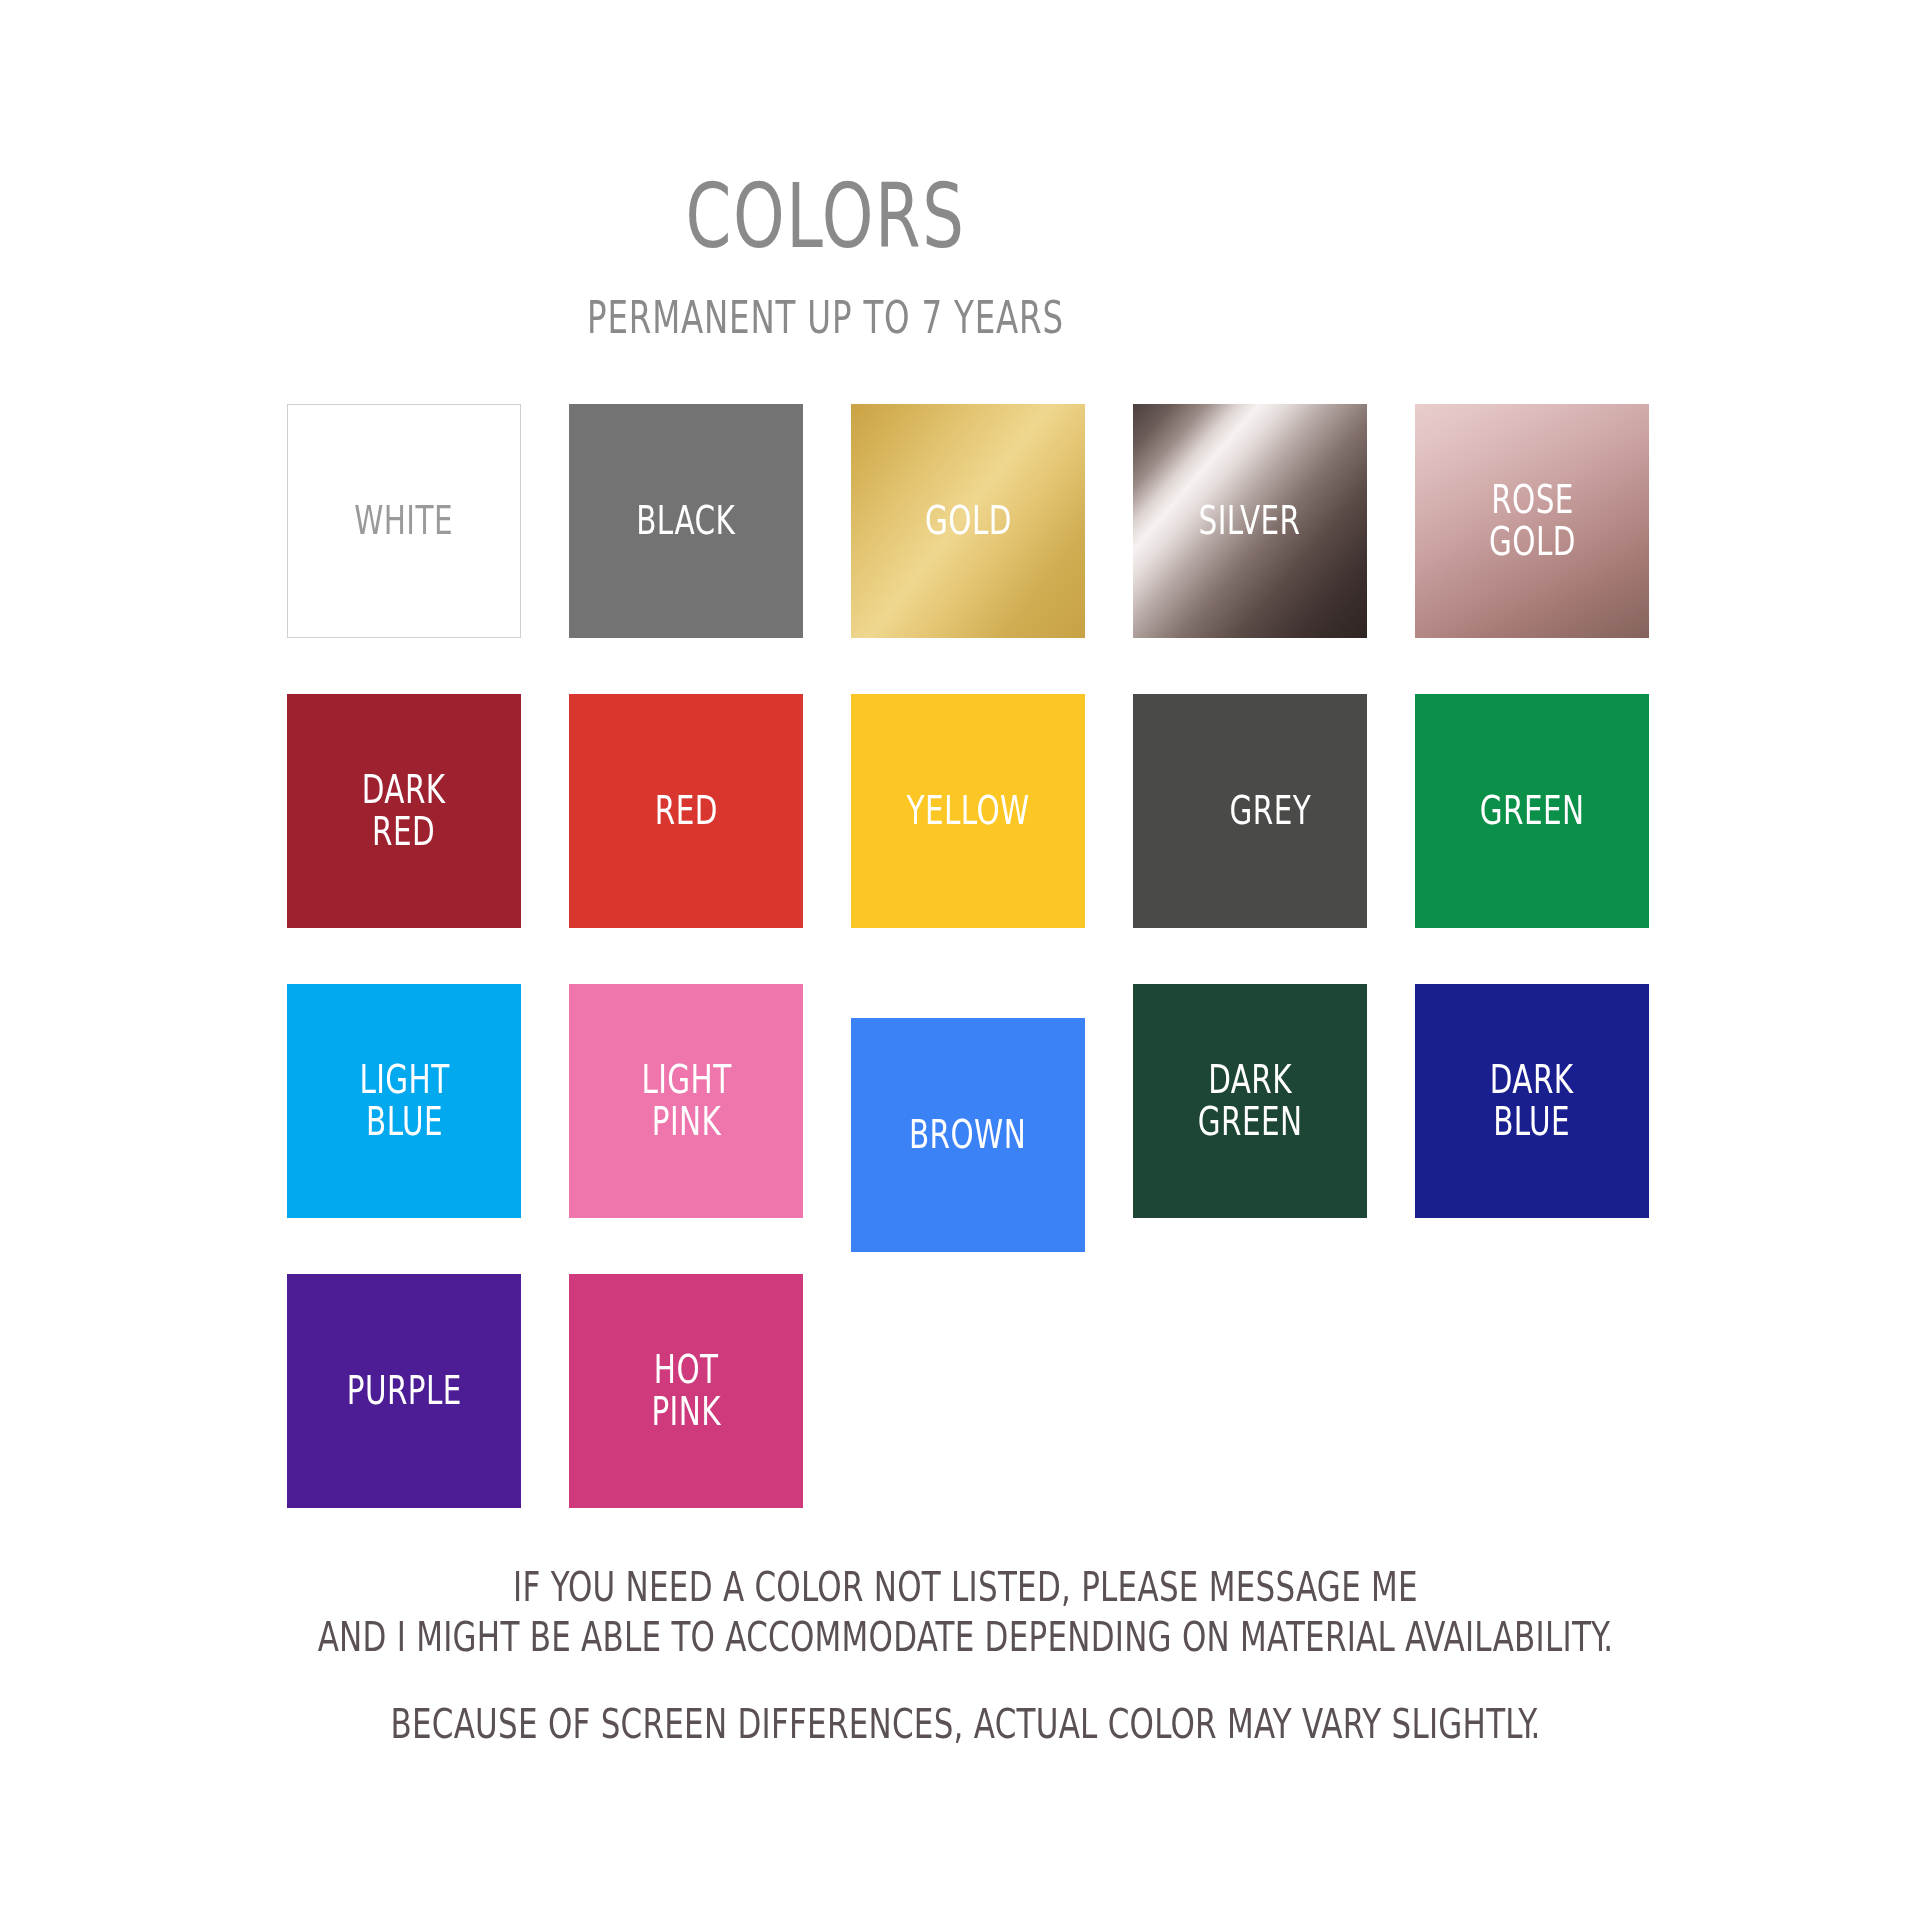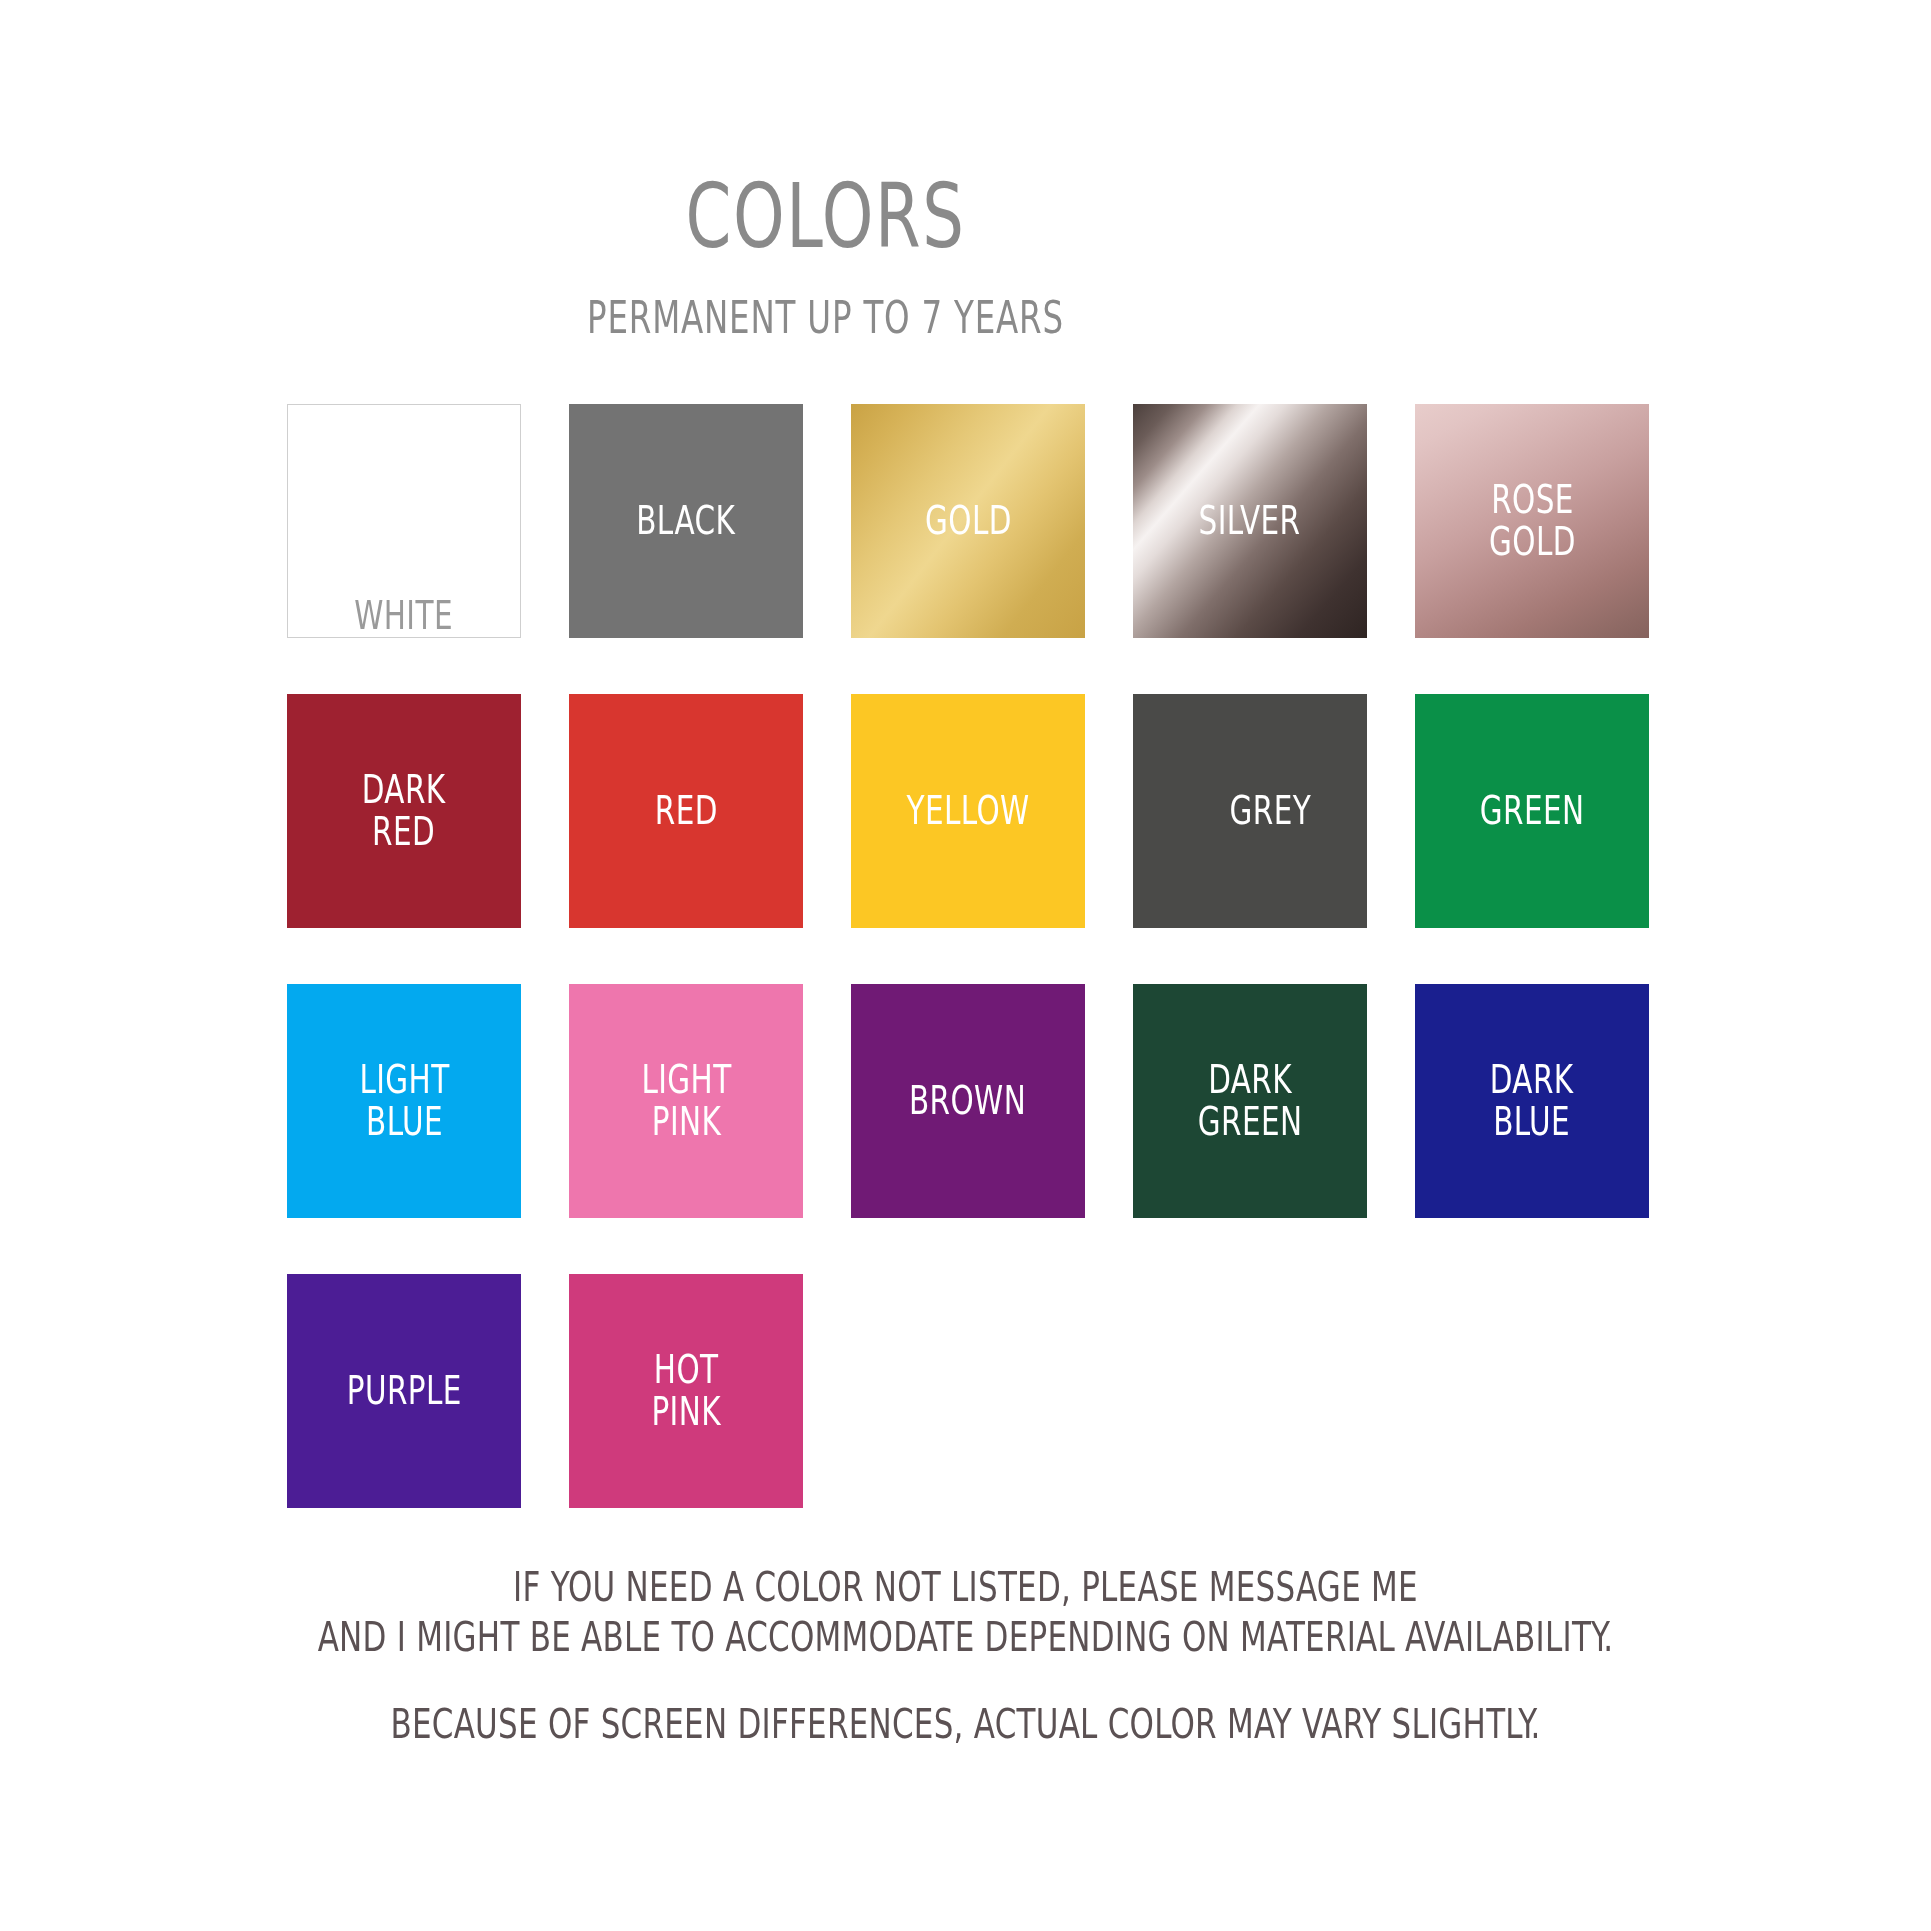--- a/index.html
+++ b/index.html
@@ -83,21 +83,20 @@
     color: #ffffff;
     transform: scaleX(0.84);
     white-space: pre-line;
     padding: 0 5.8px;
   }
   .swatch.small-label .label { font-size: 35px; }
 
   .swatch.outlined {
     background: #ffffff;
     border: 1.9px solid #cfcfcf;
-    align-items: flex-end;
   }
   .swatch.outlined-dark {
     background: #ffffff;
     border: 1.9px solid #2b2b2b;
   }
   .swatch.outlined .label { color: #9a9a9a; }
   .swatch.outlined-dark .label { color: #6b6b6b; }
 
   
   .fill {
@@ -217,21 +216,21 @@
         <div class="label" style="color: rgb(255, 255, 255);">GREEN</div>
       </div>
       <div class="swatch" style="background: rgb(3, 169, 239);">
         <div class="label" style="color: rgb(255, 255, 255);">LIGHT
 BLUE</div>
       </div>
       <div class="swatch" style="background: rgb(238, 118, 173);">
         <div class="label" style="color: rgb(255, 255, 255);">LIGHT
 PINK</div>
       </div>
-      <div class="swatch" style="background: #701a75;">
+      <div class="swatch" style="background: #3b82f6; margin-top: 34px;">
         <div class="label" style="color: rgb(255, 255, 255);">BROWN</div>
       </div>
       <div class="swatch" style="background: rgb(29, 71, 52);">
         <div class="label" style="color: rgb(255, 255, 255);">DARK
 GREEN</div>
       </div>
       <div class="swatch" style="background: rgb(26, 31, 143);">
         <div class="label" style="color: rgb(255, 255, 255);">DARK
 BLUE</div>
       </div>

